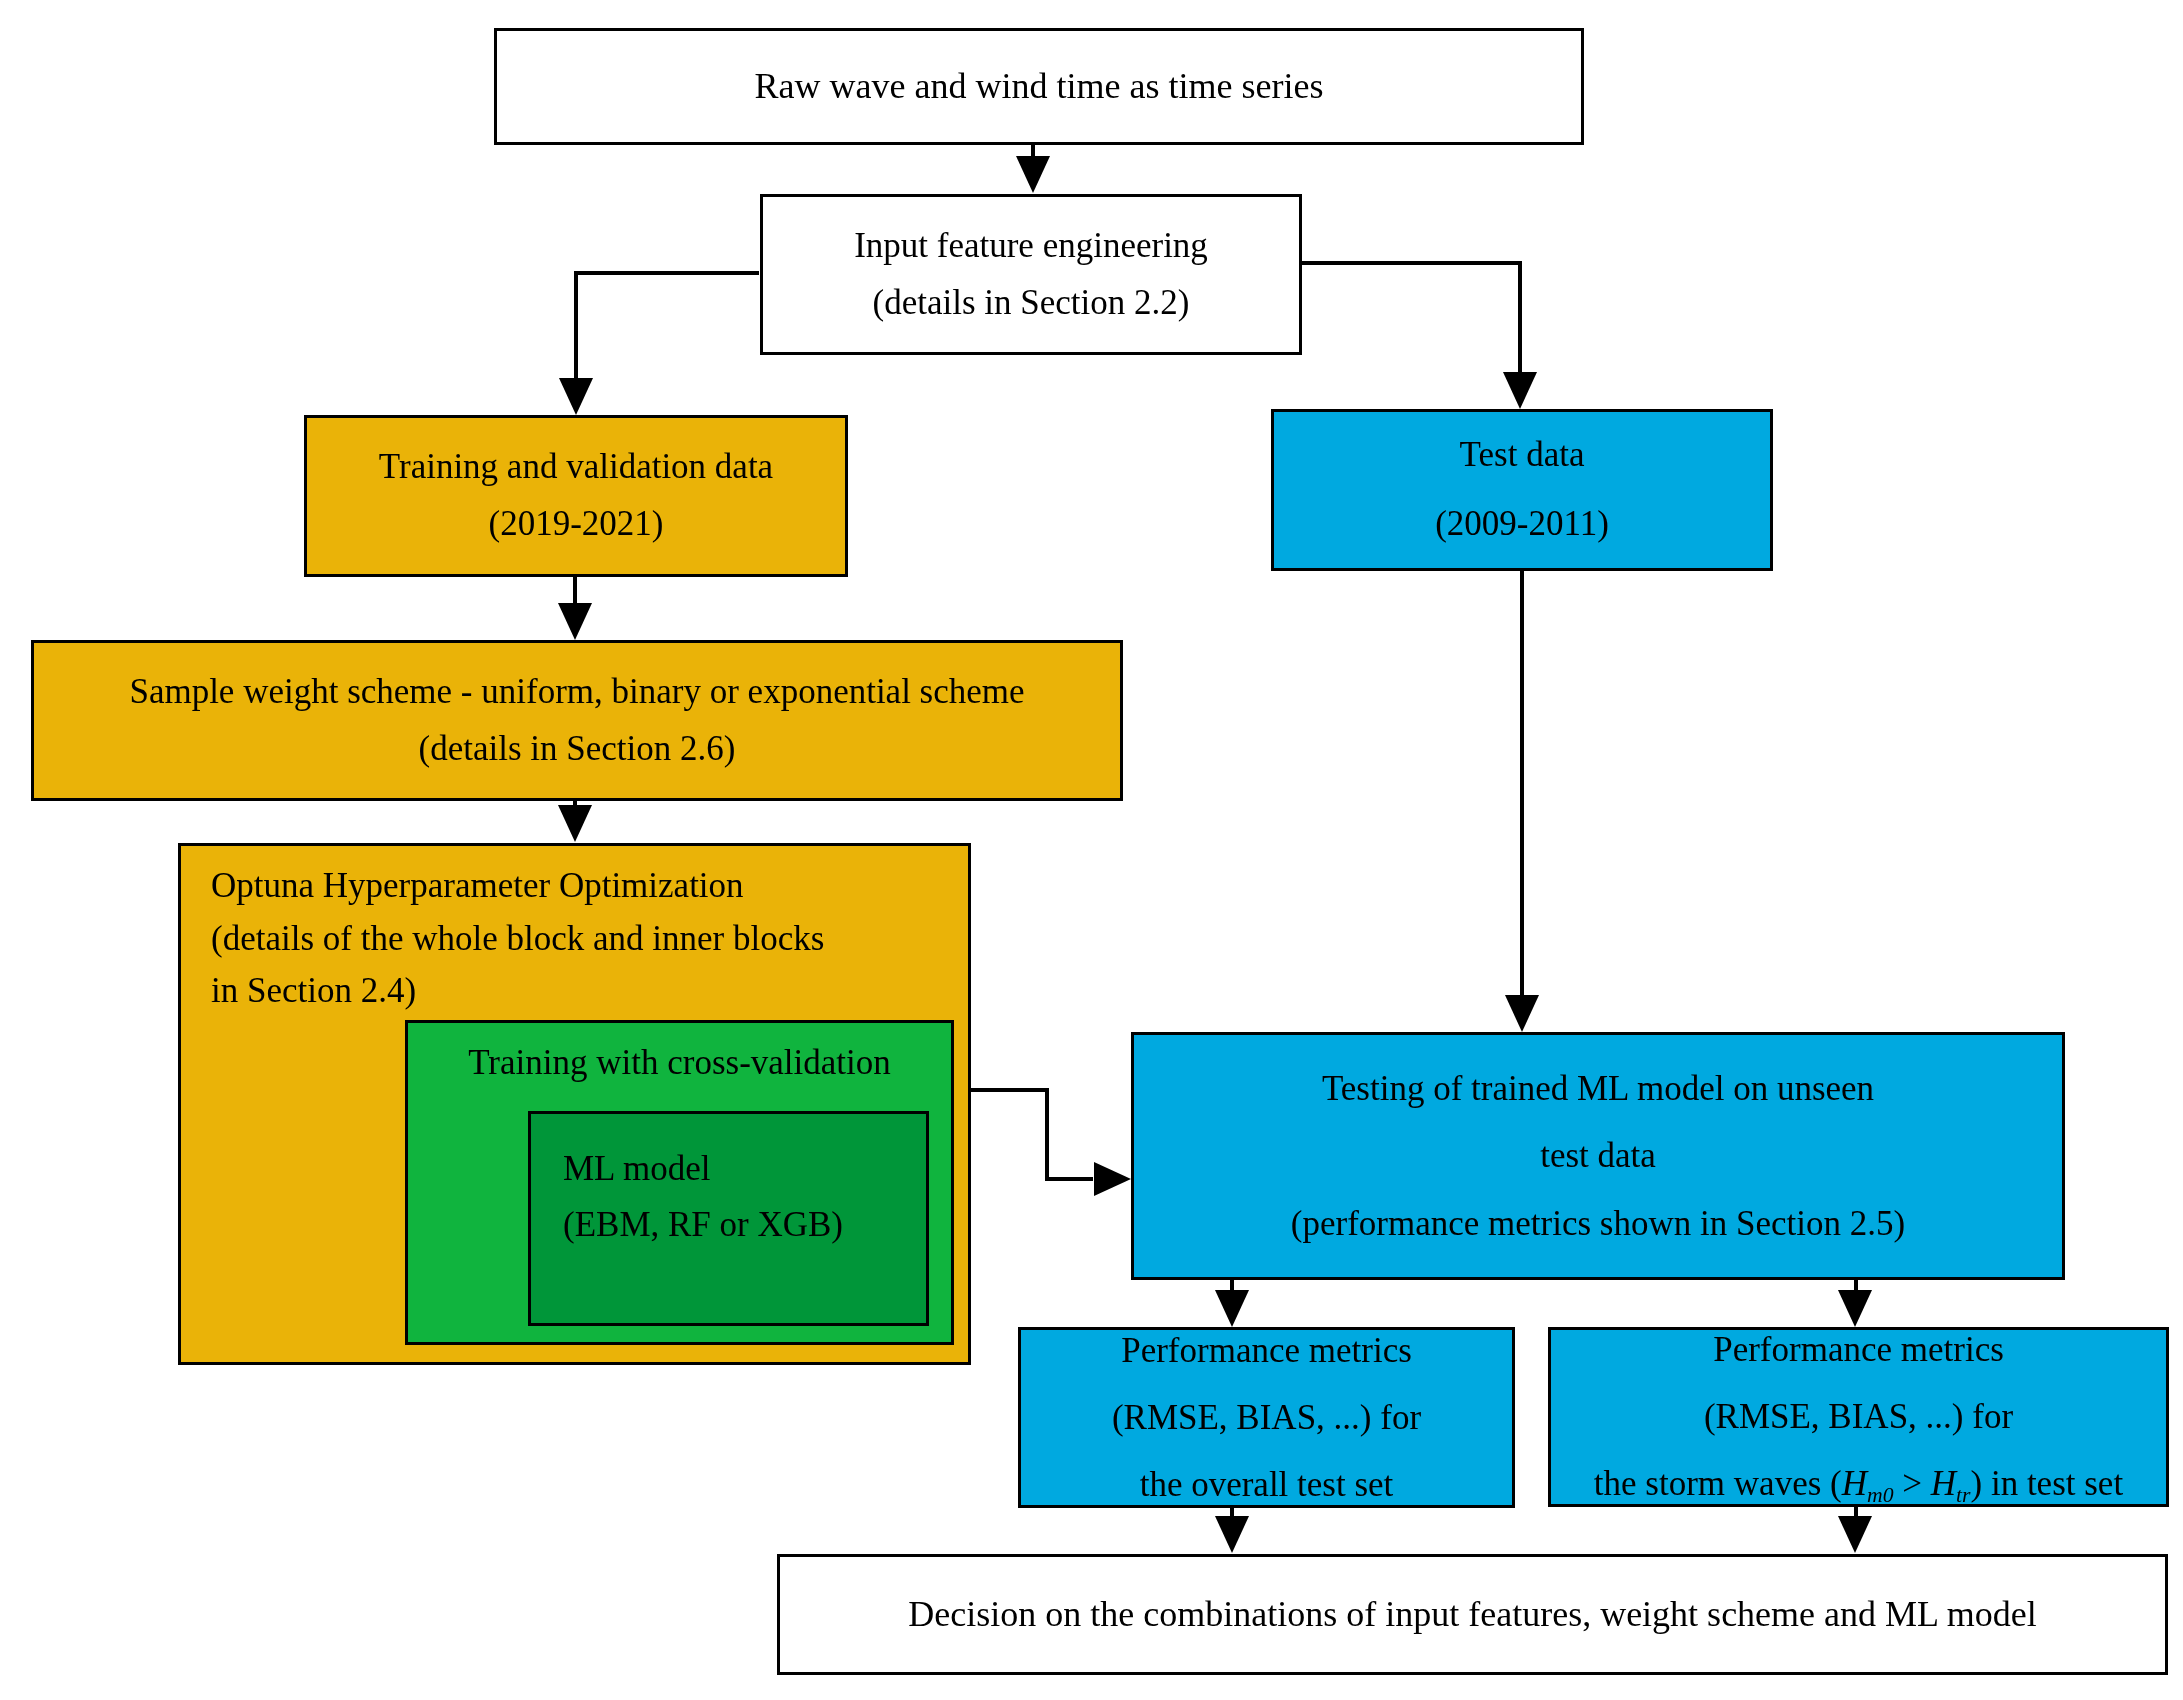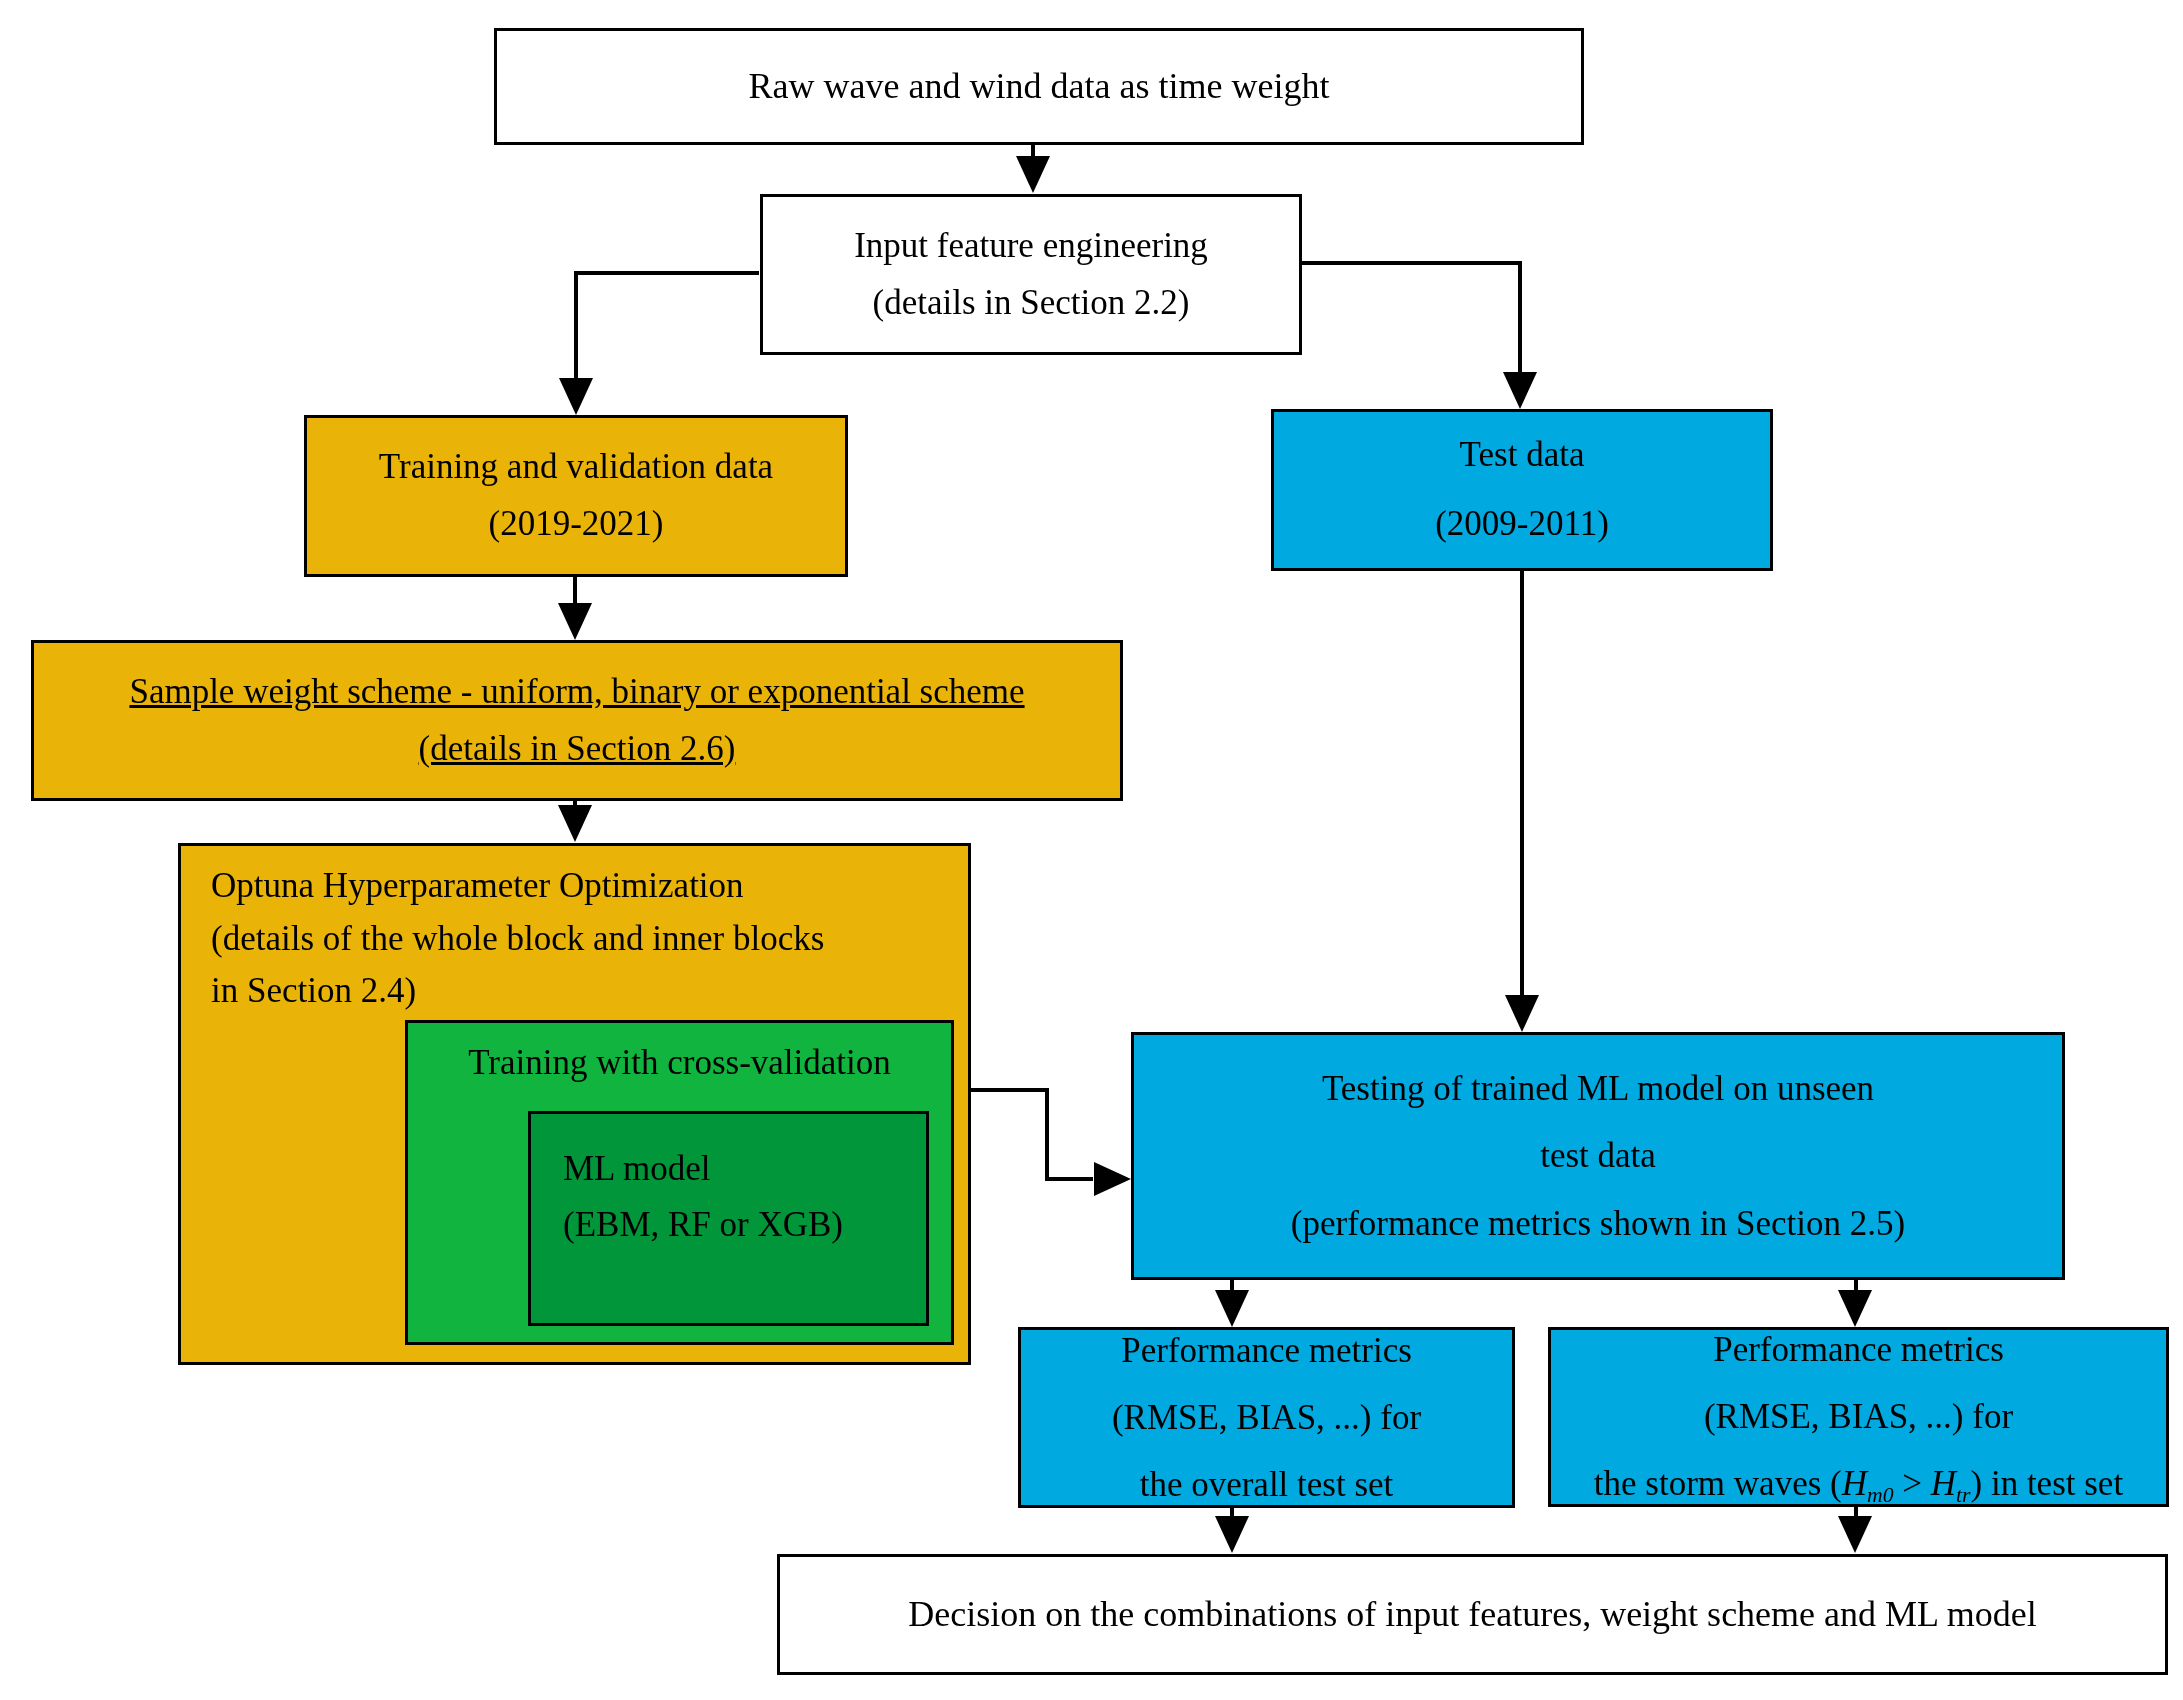--- a/index.html
+++ b/index.html
@@ -30,21 +30,21 @@
   .white  { background: #ffffff; }
   .lgreen { background: #eab308; }
   .mgreen { background: #10B43E; }
   .dgreen { background: #009639; }
   .blue   { background: #00A9E0; gap: 12px; }
 
   #raw-box      { left: 494px;  top: 28px;   width: 1090px; height: 117px; font-size: 36px; }
   #ife-box      { left: 760px; top: 194px;  width: 542px;  height: 161px; }
   #train-box    { left: 304px;  top: 415px;  width: 544px;  height: 162px; }
   #test-box     { left: 1271px; top: 409px;  width: 502px;  height: 162px; }
-  #sample-box   { left: 31px;   top: 640px;  width: 1092px; height: 161px; text-decoration: underline; }
+  #sample-box   { left: 31px;   top: 640px;  width: 1092px; height: 161px; }
   #optuna-box   { left: 178px;  top: 843px; width: 793px; height: 522px; text-align: left; }
   #optuna-box .txt { padding: 14px 0 0 30px; line-height: 1.5; }
   #crossval-box { left: 405px;  top: 1020px; width: 549px;  height: 325px; }
   #crossval-box .txt { padding-top: 11.6px; }
   #mlmodel-box  { left: 528px;  top: 1111px; width: 401px;  height: 215px; text-align: left; }
   #mlmodel-box .txt { padding: 27px 0 0 32px; line-height: 1.6; }
   #testing-box  { left: 1131px; top: 1032px; width: 934px; height: 248px; line-height: 1.58; }
   #perfl-box    { left: 1018px; top: 1327px; width: 497px;  height: 181px; line-height: 1.58; }
   #perfr-box    { left: 1548px; top: 1327px; width: 621px;  height: 180px; line-height: 1.58; }
   #decision-box { left: 777px; top: 1554px; width: 1391px; height: 121px; font-size: 36px; }
@@ -65,21 +65,21 @@
     border-bottom: 17.4px solid transparent;
     border-left: 37px solid #000;
   }
 </style>
 </head>
 <body>
 
 <div id="canvas">
 
   <div class="box white center-v" id="raw-box">
-    <div class="ln">Raw wave and wind data as time weight</div>
+    <div class="ln">Raw wave and wind time as time series</div>
   </div>
 
   <div class="box white center-v" id="ife-box">
     <div class="ln">Input feature engineering</div>
     <div class="ln">(details in Section 2.2)</div>
   </div>
 
   <div class="box lgreen center-v" id="train-box">
     <div class="ln">Training and validation data</div>
     <div class="ln">(2019-2021)</div>

